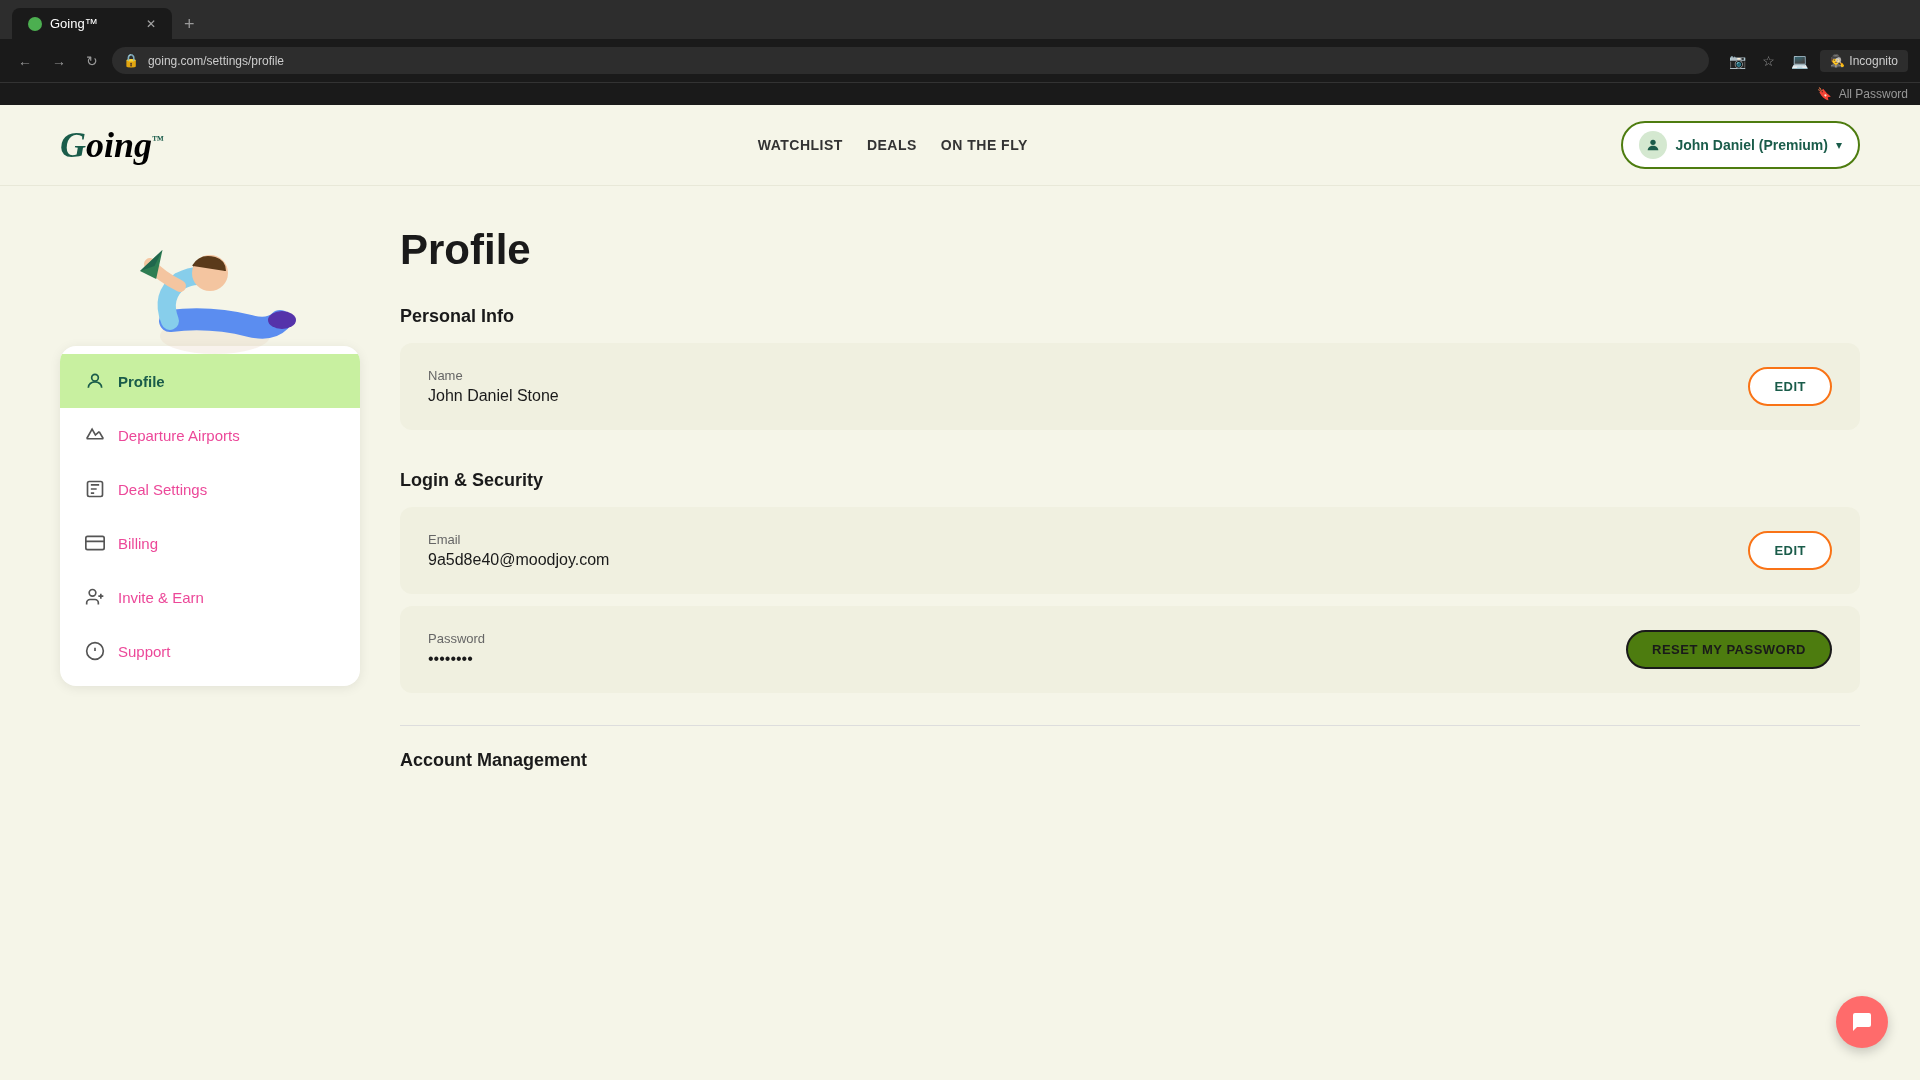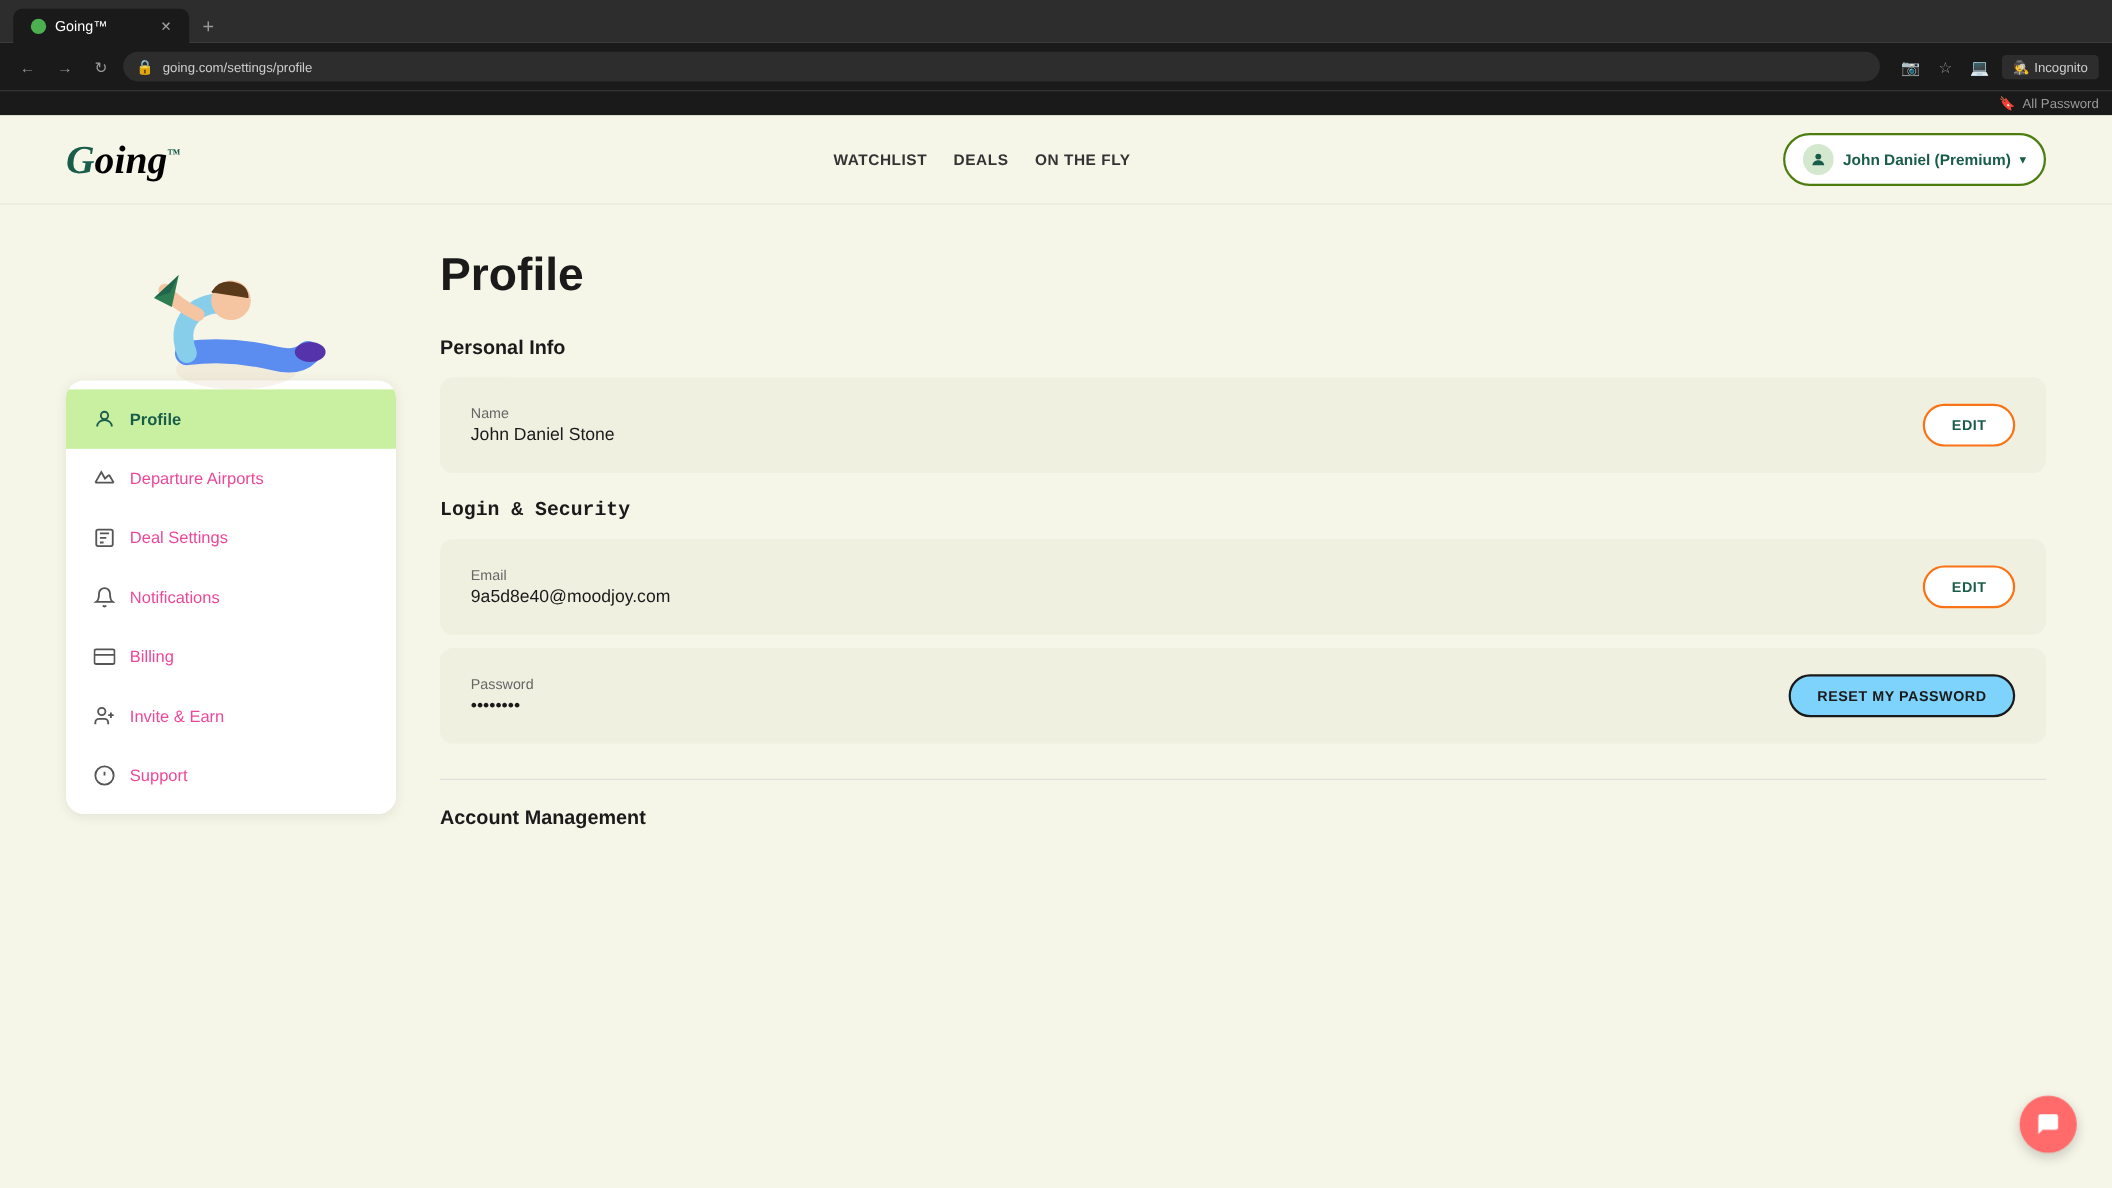--- a/index.html
+++ b/index.html
@@ -49,21 +49,21 @@
     .sidebar-icon { width: 22px; height: 22px; display: flex; align-items: center; justify-content: center; flex-shrink: 0; }
 
     
     .profile-content { flex: 1; padding: 40px 0; }
     .page-title { font-size: 42px; font-weight: 700; color: #1a1a1a; margin-bottom: 32px; }
     .section-title { font-size: 18px; font-weight: 600; color: #1a1a1a; margin-bottom: 16px; }
     .card { background: #f0f0e0; border-radius: 12px; padding: 24px 28px; margin-bottom: 12px; display: flex; align-items: center; justify-content: space-between; }
     .card-label { font-size: 13px; color: #666; margin-bottom: 4px; font-weight: 500; }
     .card-value { font-size: 16px; color: #1a1a1a; font-weight: 500; }
     .edit-btn { background: white; border: 2px solid #f97316; border-radius: 24px; color: #1a5c4a; font-size: 13px; font-weight: 700; padding: 10px 24px; cursor: pointer; letter-spacing: 0.5px; }
-    .reset-btn { background: #7dd3fc; border: 2px solid #1a1a1a; border-radius: 24px; color: #1a1a1a; font-size: 13px; font-weight: 700; padding: 10px 24px; cursor: pointer; letter-spacing: 0.5px; }
+    .reset-btn { background: #4d7c0f; border: 2px solid #1a1a1a; border-radius: 24px; color: #1a1a1a; font-size: 13px; font-weight: 700; padding: 10px 24px; cursor: pointer; letter-spacing: 0.5px; }
     .section-divider { border: none; border-top: 1px solid #ddd; margin: 32px 0 24px; }
 
     
     .chat-button { position: fixed; bottom: 32px; right: 32px; width: 52px; height: 52px; background: #ff6b6b; border-radius: 50%; display: flex; align-items: center; justify-content: center; cursor: pointer; box-shadow: 0 4px 12px rgba(0,0,0,0.2); }
 
     
     .person-illustration { width: 100%; height: 100%; }
   </style>
 </head>
 <body>
@@ -184,29 +184,20 @@
             <svg width="20" height="20" viewBox="0 0 24 24" fill="none" stroke="#555" stroke-width="2">
               <path d="M7 7h10M7 12h7M7 17h4"></path>
                 <rect x="3" y="3" width="18" height="18" rx="2"></rect>
             </svg>
           </div>
           <span>Deal Settings</span>
         </div>
         <div class="sidebar-item">
           <div class="sidebar-icon">
             <svg width="20" height="20" viewBox="0 0 24 24" fill="none" stroke="#555" stroke-width="2">
-              <path d="M18 8A6 6 0 0 0 6 8c0 7-3 9-3 9h18s-3-2-3-9"></path>
-                <path d="M13.73 21a2 2 0 0 1-3.46 0"></path>
-            </svg>
-          </div>
-          <span>Notifications</span>
-        </div>
-        <div class="sidebar-item">
-          <div class="sidebar-icon">
-            <svg width="20" height="20" viewBox="0 0 24 24" fill="none" stroke="#555" stroke-width="2">
               <rect x="1" y="4" width="22" height="16" rx="2"></rect>
                 <line x1="1" y1="10" x2="23" y2="10"></line>
             </svg>
           </div>
           <span>Billing</span>
         </div>
         <div class="sidebar-item">
           <div class="sidebar-icon">
             <svg width="20" height="20" viewBox="0 0 24 24" fill="none" stroke="#555" stroke-width="2">
               <path d="M16 21v-2a4 4 0 0 0-4-4H6a4 4 0 0 0-4 4v2"></path>
@@ -236,21 +227,21 @@
       <h2 class="section-title">Personal Info</h2>
 
       <div class="card">
         <div>
           <div class="card-label">Name</div>
           <div class="card-value">John Daniel Stone</div>
         </div>
         <button class="edit-btn">EDIT</button>
       </div>
 
-      <h2 class="section-title" style="margin-top: 24px; font-family: Liberation Mono, monospace;">Login &amp; Security</h2>
+      <h2 class="section-title" style="margin-top: 40px;">Login &amp; Security</h2>
 
       <div class="card">
         <div>
           <div class="card-label">Email</div>
           <div class="card-value">9a5d8e40@moodjoy.com</div>
         </div>
         <button class="edit-btn">EDIT</button>
       </div>
 
       <div class="card" style="margin-top: 8px;">

